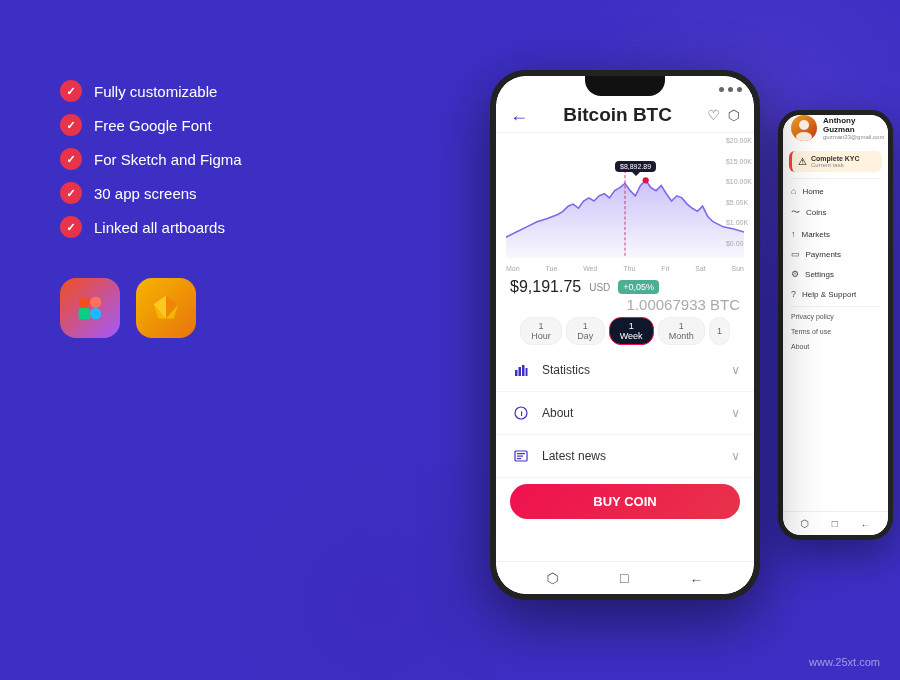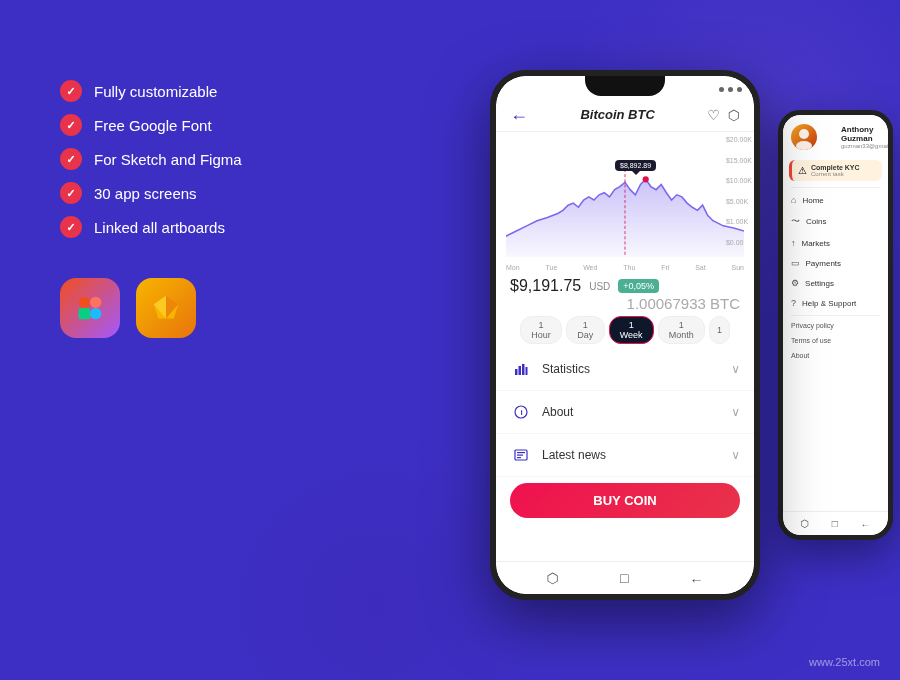--- a/index.html
+++ b/index.html
@@ -141,23 +141,22 @@
     }
     .back-arrow {
       color: #3d2fc4;
       font-size: 18px;
       font-weight: bold;
     }
     .coin-title {
       flex: 1;
       text-align: center;
       font-weight: 700;
-      font-size: 13px;
+      font-size: 19px;
       color: #222;
-      font-style: italic;
     }
     .header-icons { display: flex; gap: 8px; }
     .header-icon { font-size: 14px; color: #555; }
 
     
     .chart-area {
       background: #fff;
       padding: 6px 10px 0;
       position: relative;
       height: 130px;
@@ -285,24 +284,24 @@
       width: 100%;
       height: 100%;
       background: #fff;
       border-radius: 17px;
       overflow: hidden;
       display: flex;
       flex-direction: column;
     }
     .side-header {
       background: #fff;
-      padding: 9px 8px 6px;
-      display: flex;
-      align-items: center;
-      gap: 24px;
+      padding: 0 8px 6px;
+      display: flex;
+      align-items: center;
+      gap: 6px;
     }
     .avatar {
       width: 26px;
       height: 26px;
       border-radius: 50%;
       background: linear-gradient(135deg, #f9a825, #e65100);
       flex-shrink: 0;
     }
     .user-info { flex: 1; }
     .user-name { font-size: 8px; font-weight: 700; color: #222; }

